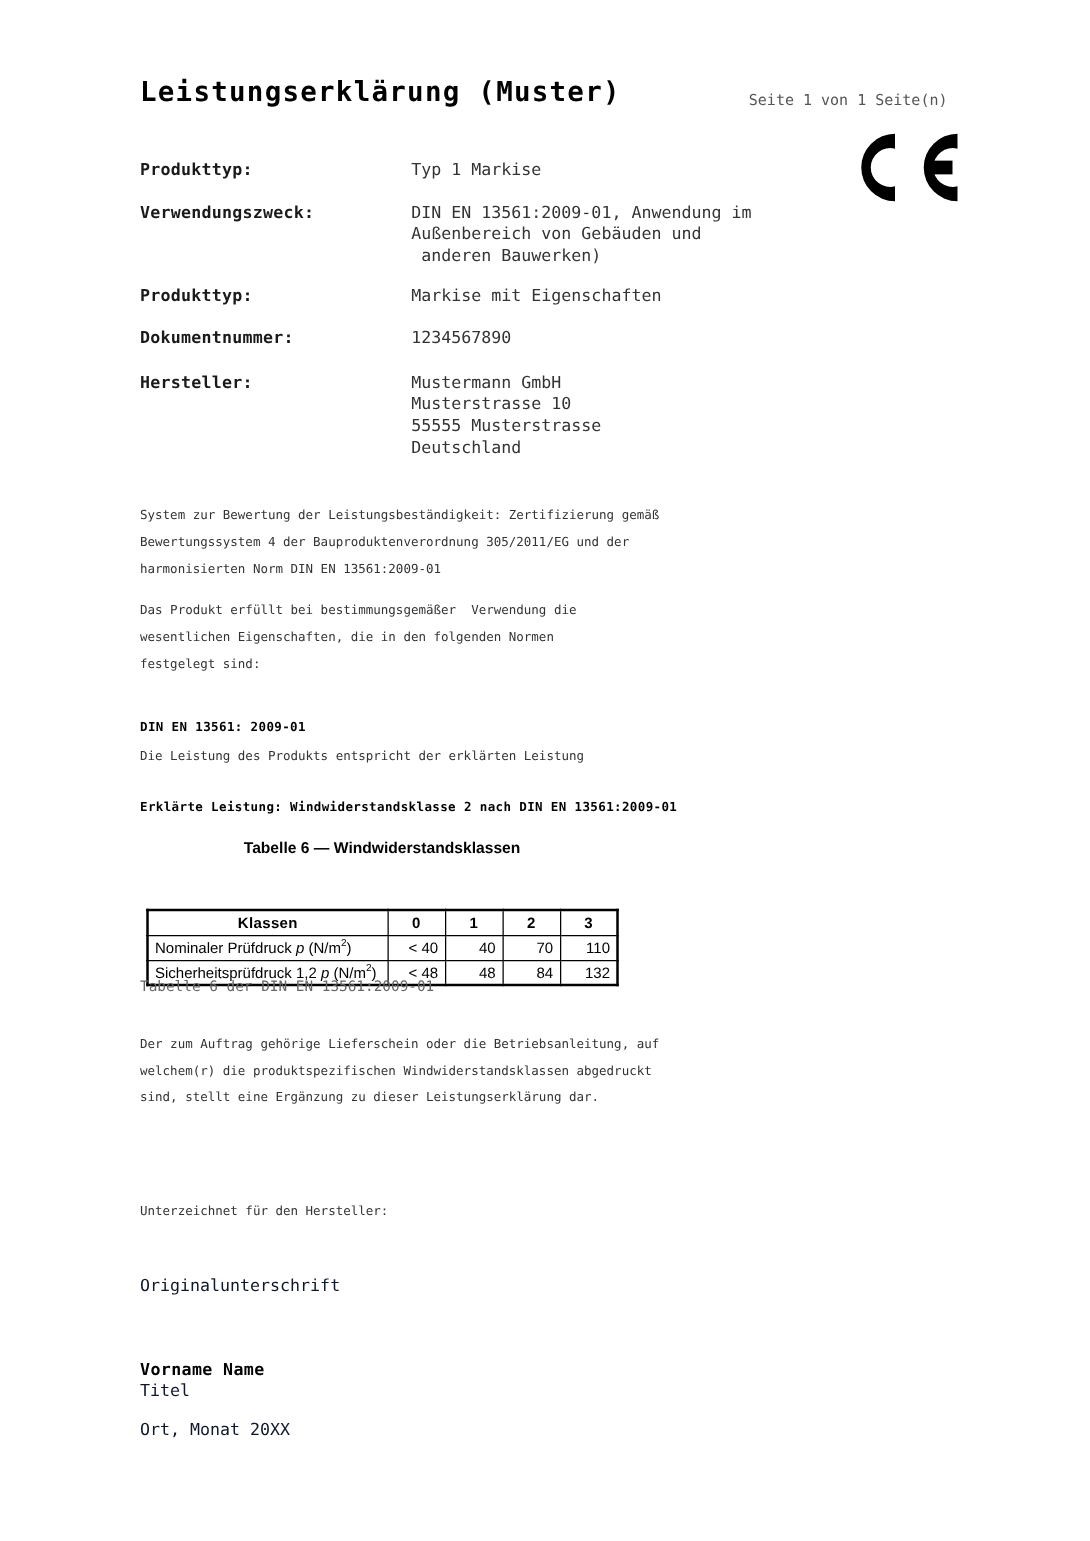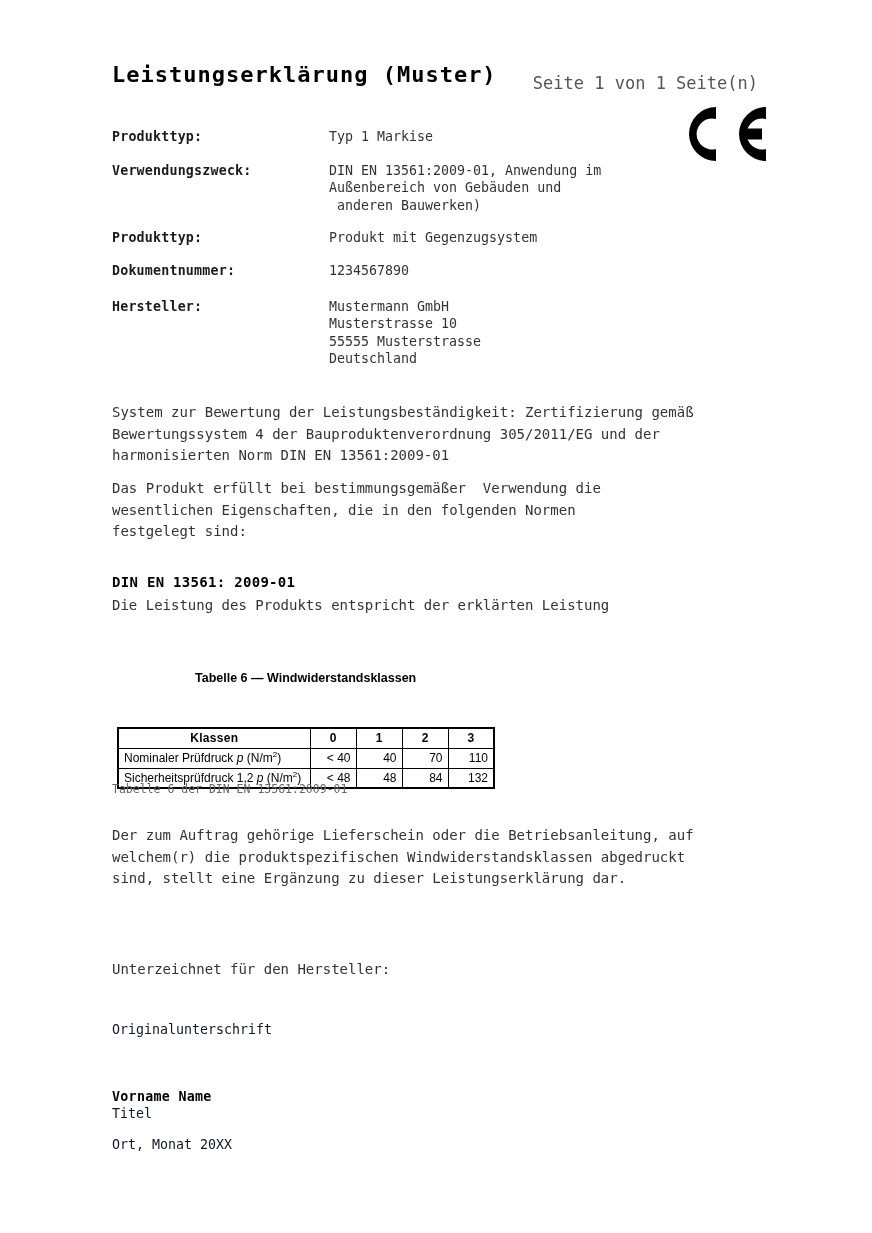--- a/index.html
+++ b/index.html
@@ -25,21 +25,21 @@
     font-size: 22px;
     font-weight: bold;
     letter-spacing: 1px;
     color: #000;
     white-space: nowrap;
   }
   .page-count {
     position: absolute;
     right: 114px;
     top: 73px;
-    font-size: 17px;
+    font-size: 12px;
     color: #555;
     white-space: nowrap;
   }
 
   
   .ce-mark {
     position: absolute;
     left: 678px;
     top: 101px;
     width: 92px;
@@ -66,21 +66,21 @@
     left: 217px;
     top: 0;
     white-space: pre;
     color: #333;
   }
 
   
   .para {
     position: absolute;
     left: 112px;
-    font-size: 14px;
+    font-size: 10px;
     line-height: 21.5px;
     white-space: pre;
     color: #333;
   }
   .para.bold {
     font-weight: bold;
     color: #000;
     letter-spacing: 0.3px;
   }
   .caption-src {
@@ -183,21 +183,21 @@
 
   <div class="field" style="top:162px">
     <span class="label">Verwendungszweck:</span>
     <span class="value">DIN EN 13561:2009-01, Anwendung im
 Außenbereich von Gebäuden und
  anderen Bauwerken)</span>
   </div>
 
   <div class="field" style="top:229px">
     <span class="label">Produkttyp:</span>
-    <span class="value">Produkt mit Gegenzugsystem</span>
+    <span class="value">Markise mit Eigenschaften</span>
   </div>
 
   <div class="field" style="top:262px">
     <span class="label">Dokumentnummer:</span>
     <span class="value">1234567890</span>
   </div>
 
   <div class="field" style="top:298px">
     <span class="label">Hersteller:</span>
     <span class="value">Mustermann GmbH
@@ -207,20 +207,21 @@
   </div>
 
   <div class="para" style="top:402px">System zur Bewertung der Leistungsbeständigkeit: Zertifizierung gemäß
 Bewertungssystem 4 der Bauproduktenverordnung 305/2011/EG und der
 harmonisierten Norm DIN EN 13561:2009-01</div>
   <div class="para" style="top:478px">Das Produkt erfüllt bei bestimmungsgemäßer  Verwendung die
 wesentlichen Eigenschaften, die in den folgenden Normen
 festgelegt sind:</div>
   <div class="para bold" style="top:572px">DIN EN 13561: 2009-01</div>
   <div class="para" style="top:595px">Die Leistung des Produkts entspricht der erklärten Leistung</div>
+  <div class="para bold" style="top:636px">Erklärte Leistung: Windwiderstandsklasse 2 nach DIN EN 13561:2009-01</div>
 
   <div class="table-caption" style="left:195px; top:671px">Tabelle 6 — Windwiderstandsklassen</div>
 
   <table class="wind-table" style="left:117px; top:694px">
     <tbody>
       <tr>
         <td class="rowhead klassen-head">Klassen</td>
         <td class="num numhead">0</td>
         <td class="num numhead">1</td>
         <td class="num numhead">2</td>

